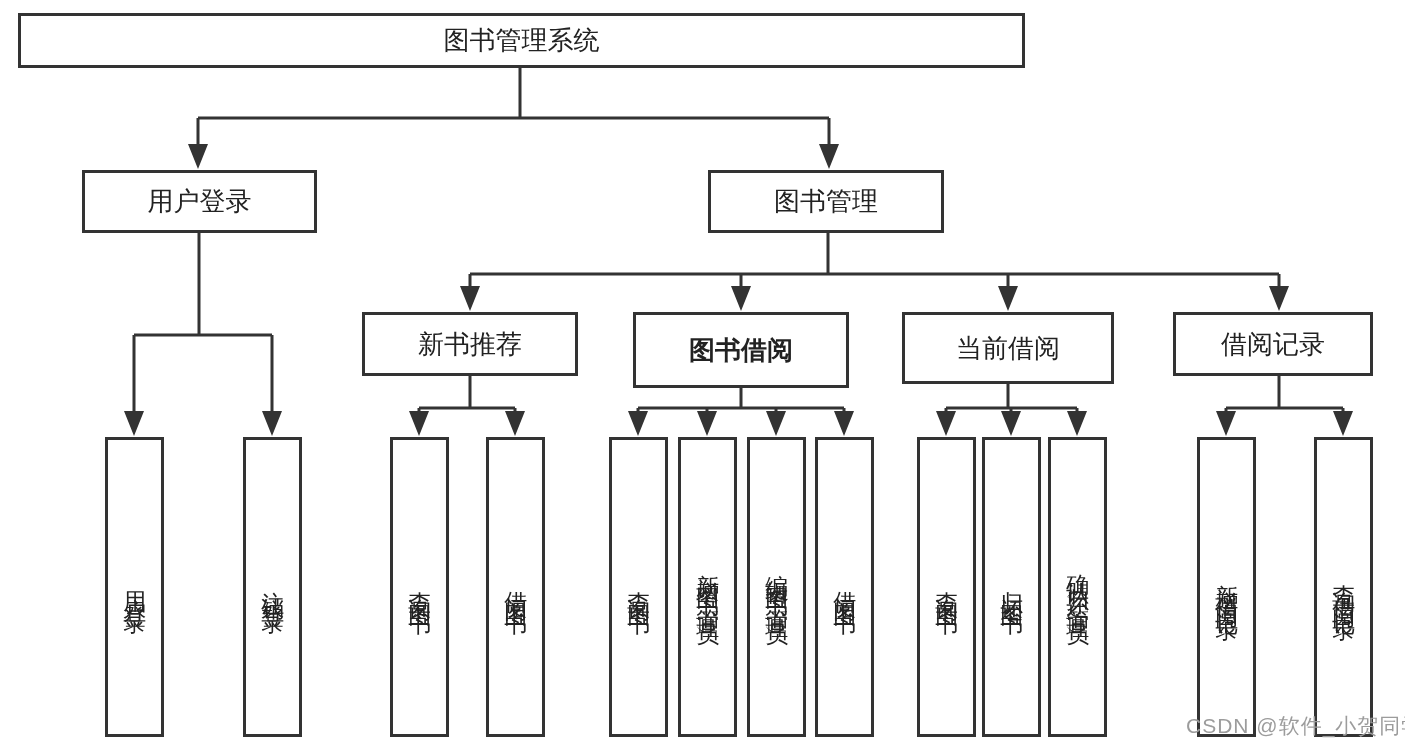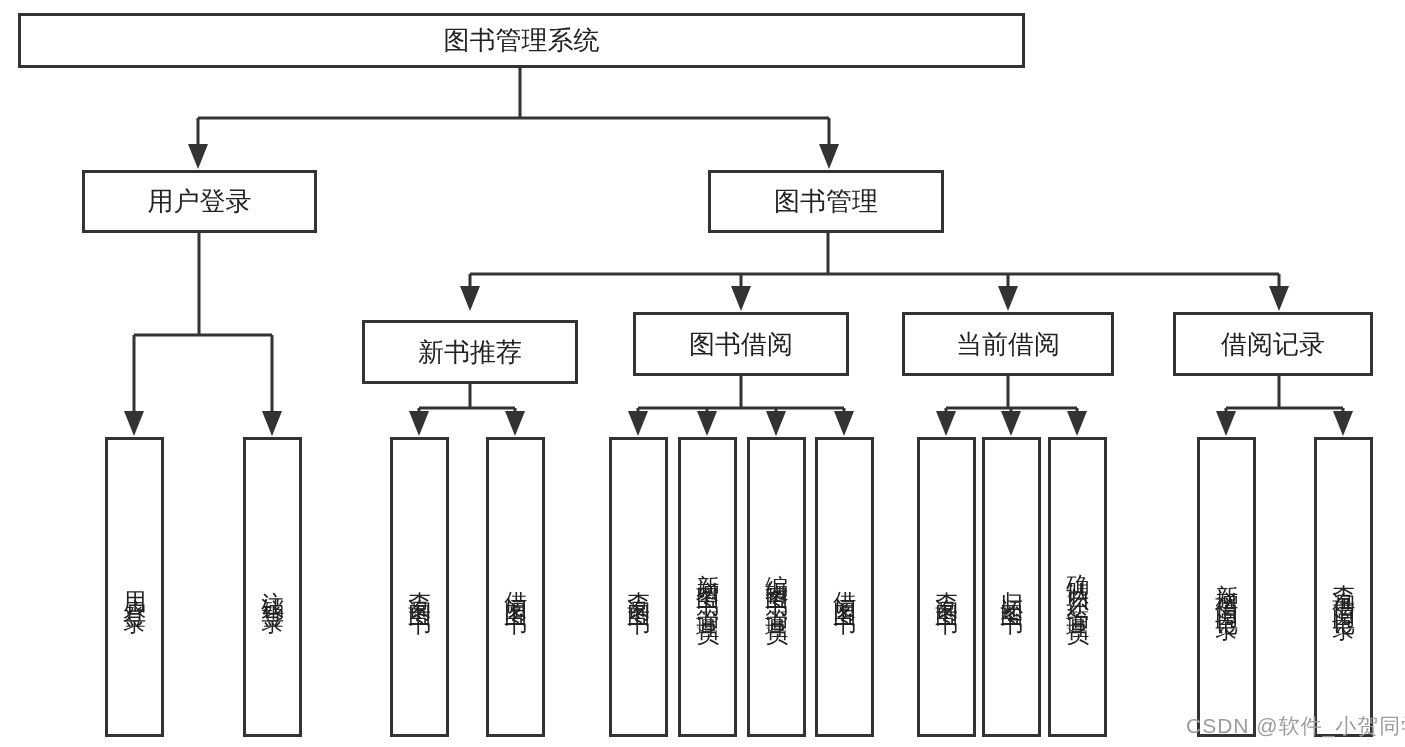--- a/index.html
+++ b/index.html
@@ -75,27 +75,27 @@
     <span>图书管理系统</span>
   </div>
 
   <div class="node h-node" style="left:82px; top:170px; width:235px; height:63px;">
     <span>用户登录</span>
   </div>
   <div class="node h-node" style="left:708px; top:170px; width:236px; height:63px;">
     <span>图书管理</span>
   </div>
 
-  <div class="node h-node" style="left:362px; top:320px; width:216px; height:64px;">
+  <div class="node h-node" style="left:362px; top:312px; width:216px; height:64px;">
     <span>新书推荐</span>
   </div>
-  <div class="node h-node" style="left:633px; top:312px; width:216px; height:64px;">
+  <div class="node h-node" style="left:633px; top:312px; width:216px; height:76px;font-weight:bold;">
     <span>图书借阅</span>
   </div>
-  <div class="node h-node" style="left:902px; top:312px; width:212px; height:64px;">
+  <div class="node h-node" style="left:902px; top:312px; width:212px; height:72px;">
     <span>当前借阅</span>
   </div>
   <div class="node h-node" style="left:1173px; top:312px; width:200px; height:64px;">
     <span>借阅记录</span>
   </div>
 
   <div class="node v-node" style="left:105px; top:437px; width:59px; height:300px;">
     <span class="v-label">用户登录</span>
   </div>
   <div class="node v-node" style="left:243px; top:437px; width:59px; height:300px;">

